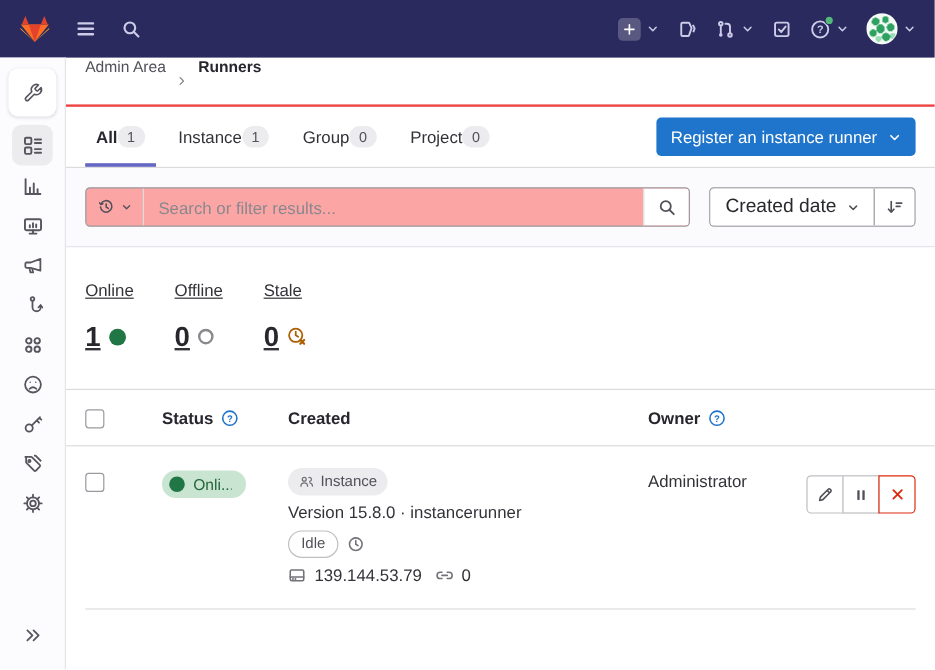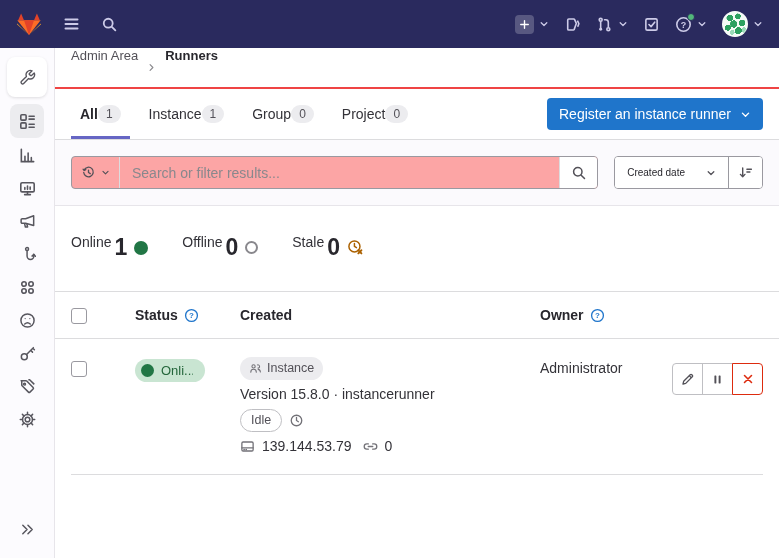--- a/index.html
+++ b/index.html
@@ -110,30 +110,30 @@
   .search-input::placeholder { color:#89888d; }
   .search-submit {
     width:38px; display:flex; align-items:center; justify-content:center;
     border:none; border-left:1px solid #dcdcde; background:#fff; color:#535158; cursor:pointer;
   }
   .sort-group {
     height:33px; display:flex; align-items:stretch; background:#fff;
     border:1px solid #9a99a0; border-radius:4px; overflow:hidden;
   }
   .sort-label {
-    display:flex; align-items:center; gap:21px; padding:0 12px; font-size:10px;
+    display:flex; align-items:center; gap:9px; padding:0 12px; font-size:16px;
     color:#28272d; cursor:pointer; background:#fff; border:none; font-family:inherit;
   }
   .sort-dir {
     width:34px; display:flex; align-items:center; justify-content:center;
     border:none; border-left:1px solid #9a99a0; background:#fff; color:#535158; cursor:pointer;
   }
 
   .stats-row { display:flex; gap:34px; padding:28px 16px 30px; }
-  .stat { display:flex; flex-direction:row; gap:3px; }
+  .stat { display:flex; flex-direction:column; gap:17px;text-decoration:underline; }
   .stat-label { font-size:14px; color:#333238; }
   .stat-value { display:flex; align-items:center; gap:7px; font-size:23px; font-weight:700; color:#28272d; }
   .dot-online { width:14px; height:14px; border-radius:50%; background:#217645; }
   .dot-offline { width:13px; height:13px; border-radius:50%; border:2px solid #89888d; background:#fff; }
 
   .runner-table { border-top:1px solid #dcdcde; }
   .t-row {
     display:grid; grid-template-columns:64px 105px 300px 130px 1fr;
     padding:0 16px; align-items:center;
   }

